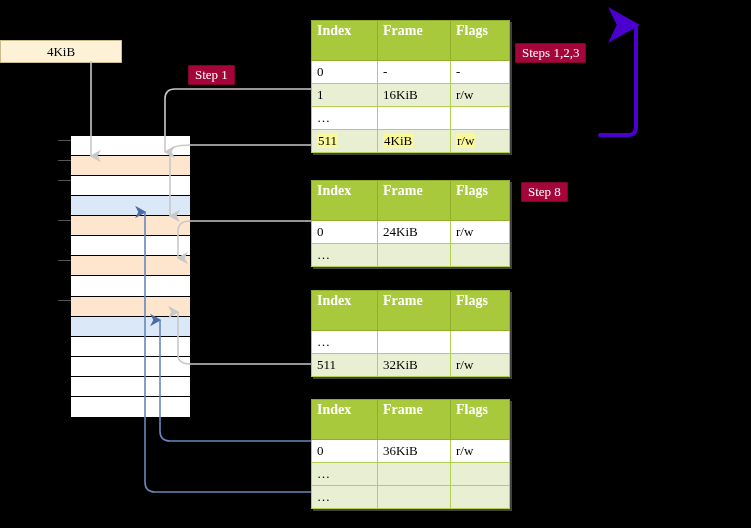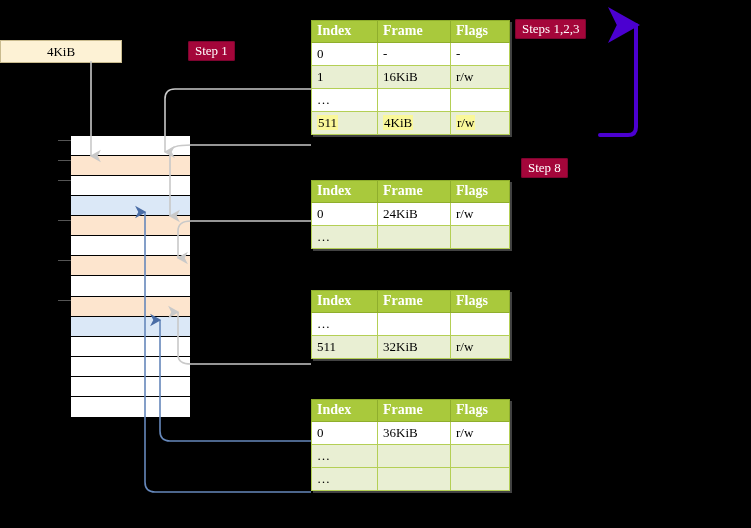--- a/index.html
+++ b/index.html
@@ -26,21 +26,21 @@
   .badge {
     position: absolute;
     color: #ffffff;
     font-size: 13px;
     line-height: 17px;
     padding: 1px 7px 2px 7px;
     white-space: nowrap;
     font-family: "Liberation Serif", "DejaVu Serif", serif;
     border-radius: 2px;
   }
-  .badge-red   { background: #a4063a; box-shadow: 0 0 0 1px #7d0430 inset; }
+  .badge-red   { background: #a4063a; box-shadow: 0 0 0 1px #7d0430 inset; margin-top: 24px; }
   .badge-blue  { background: #5c0bf0; }
 
   
   .kib-box {
     position: absolute;
     background: #fdf2d5;
     border: 1px solid #c9bb8e;
     color: #000000;
     font-size: 13px;
     display: flex;
@@ -77,21 +77,21 @@
     border-collapse: collapse;
     background: #ffffff;
     box-shadow: 2px 2px 0 0 rgba(120,120,120,0.55);
   }
   .ptable th {
     background: #a9c93c;
     color: #ffffff;
     font-weight: bold;
     font-size: 14px;
     text-align: left;
-    padding: 2px 5px 3px 5px;
+    padding: 2px 5px 21px 5px;
     border: 1px solid #8fae2c;
     white-space: nowrap;
   }
   .ptable td {
     font-size: 13px;
     color: #000000;
     padding: 2px 5px 3px 5px;
     border: 1px solid #b4cf55;
     white-space: nowrap;
     height: 17px;

